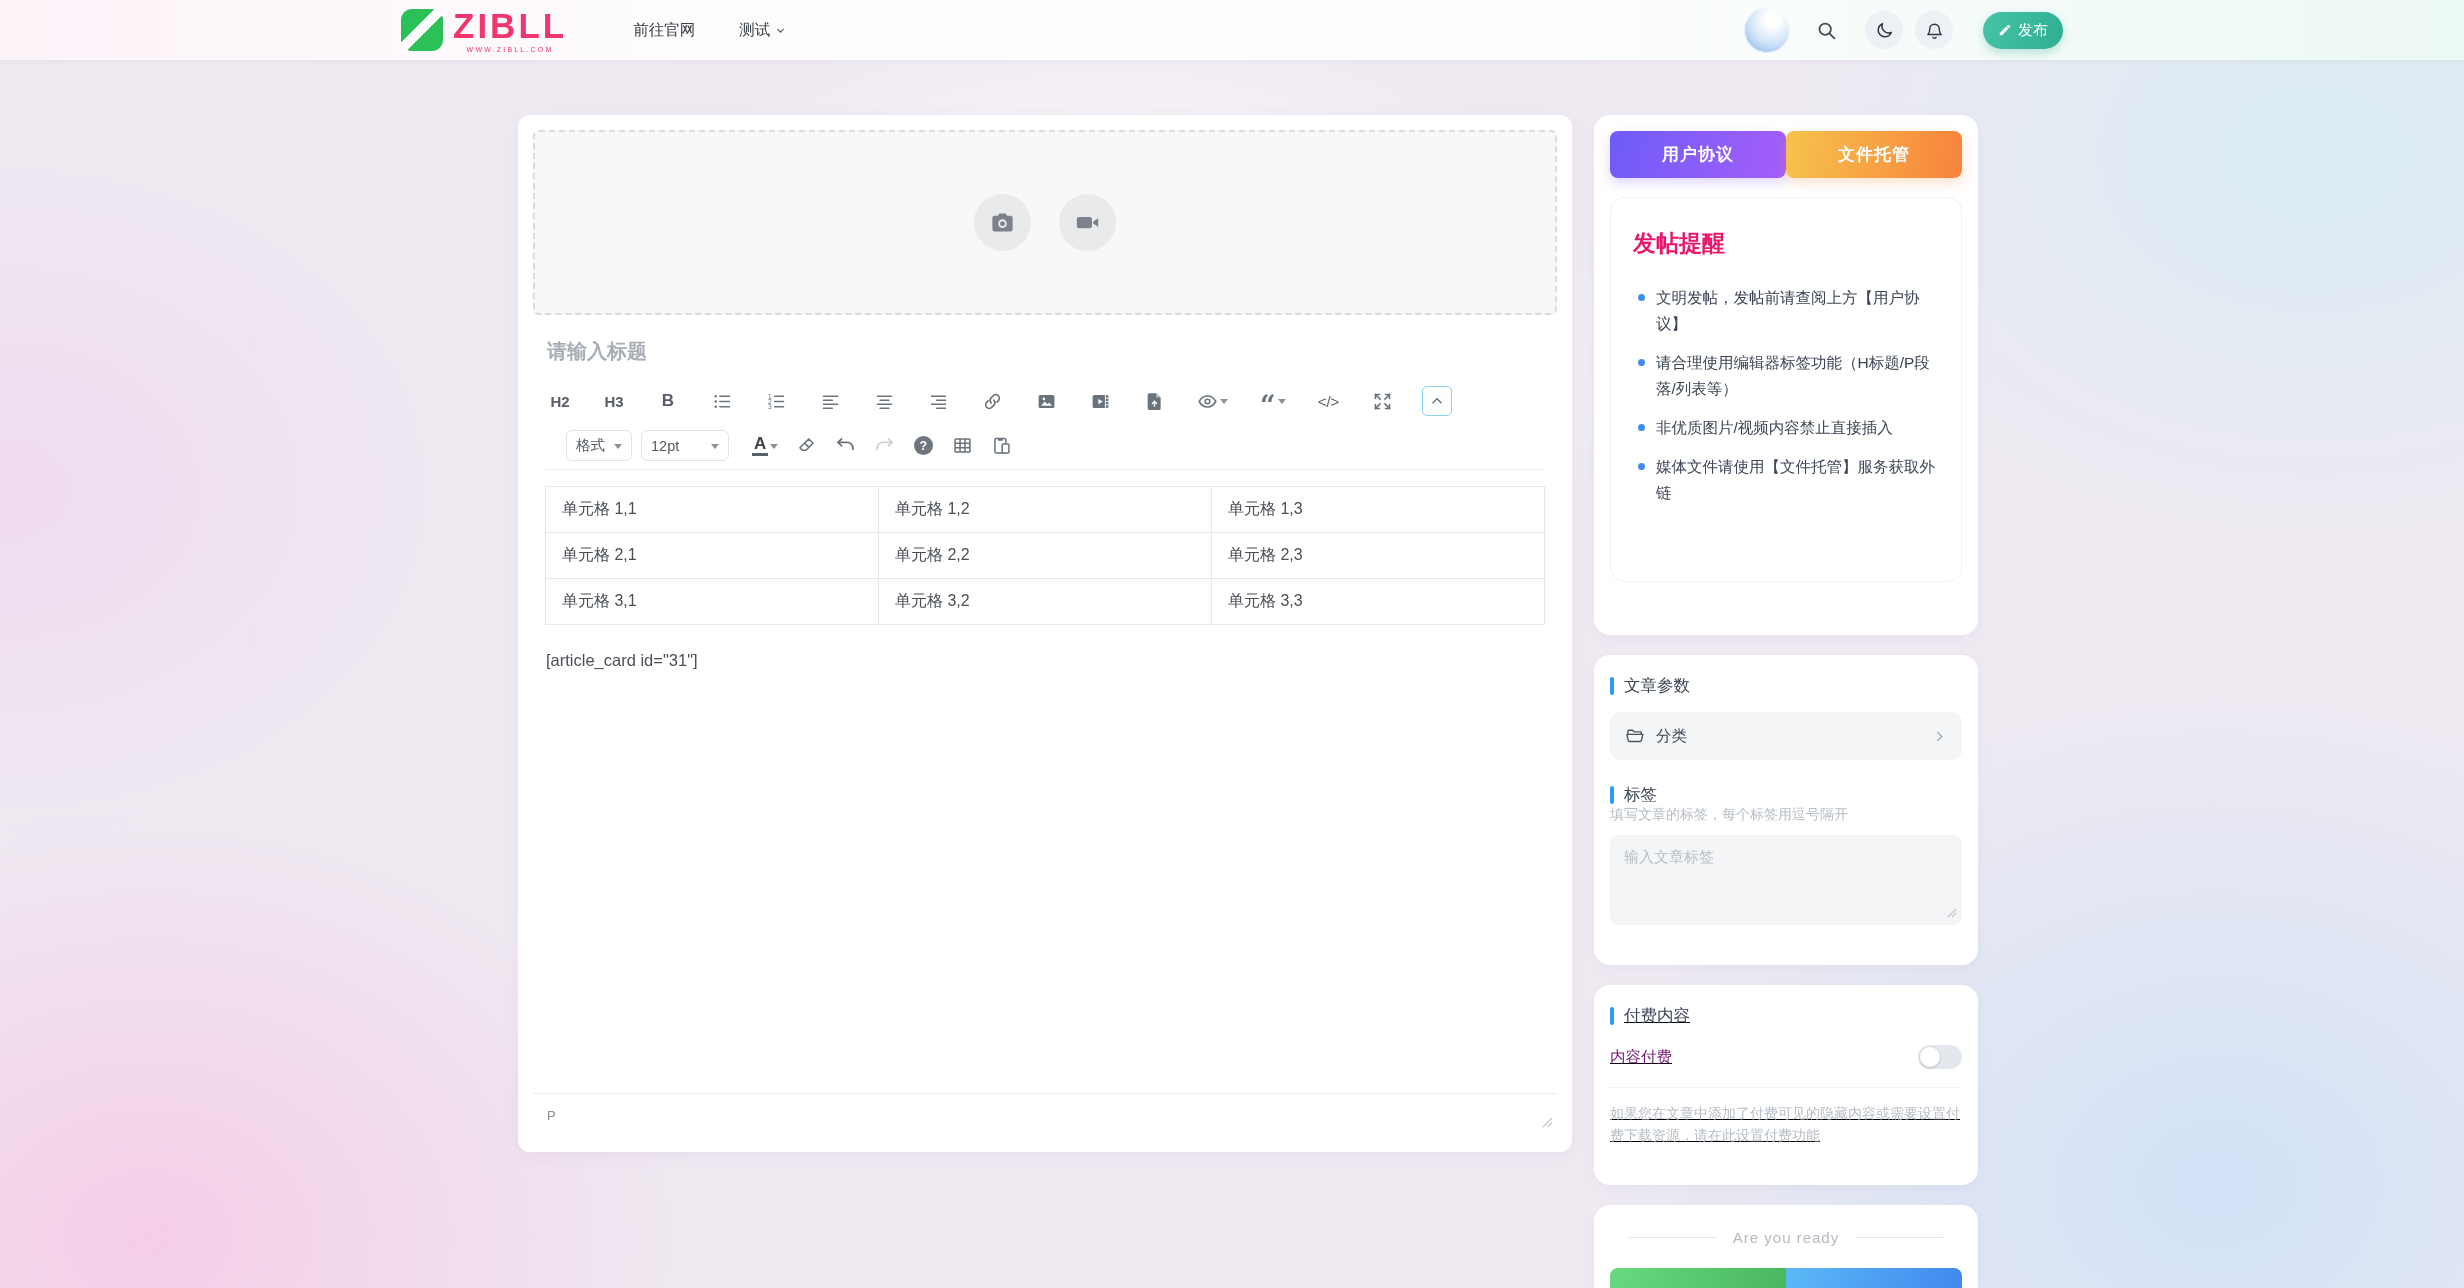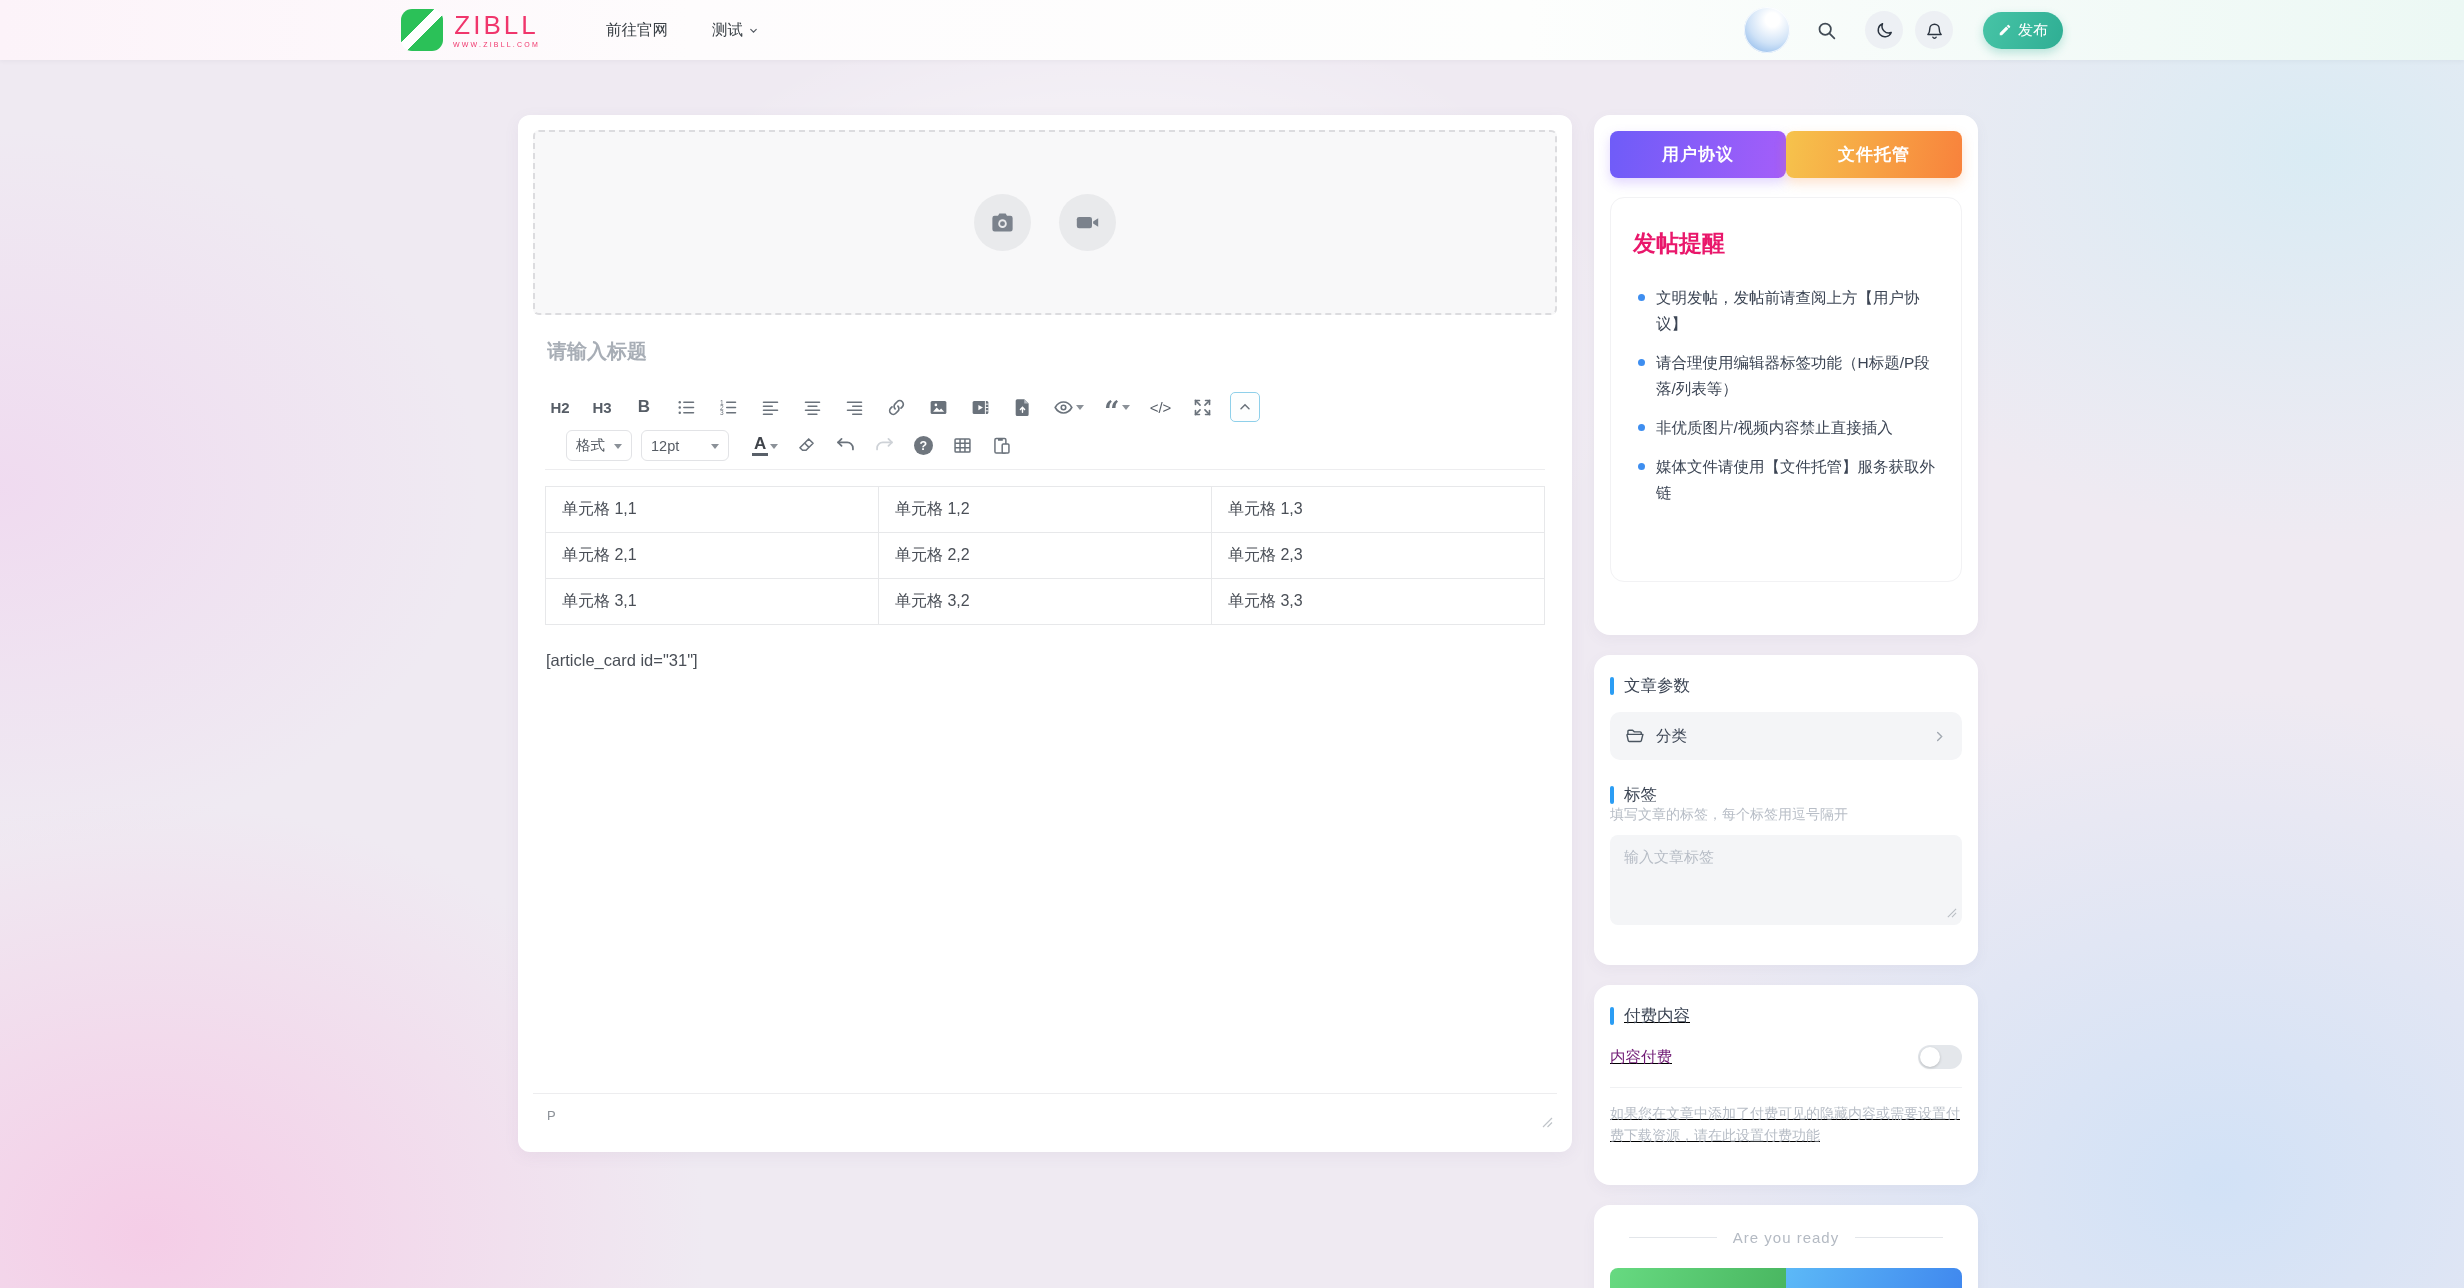--- a/index.html
+++ b/index.html
@@ -17,21 +17,21 @@
   }
   
   .header { position:absolute; top:0; left:0; right:0; height:60px; z-index:5;
     background:linear-gradient(90deg,#fcf3f9 0%,#fefcfd 28%,#fdfefd 62%,#ecf8f4 100%);
     box-shadow:0 1px 5px rgba(40,40,60,.05); }
   .header-inner { width:1662px; height:100%; margin:0 auto; display:flex; align-items:center; }
   .logo { display:flex; align-items:center; gap:10px; cursor:pointer; }
   .logo-mark { width:42px; height:42px; border-radius:11px;
     background:linear-gradient(135deg,#2bc158 40%,#ffffff 40%,#ffffff 56%,#2bc158 56%); }
   .logo-txt { display:flex; flex-direction:column; align-items:center; }
-  .logo-name { font-size:26px; font-weight:normal; letter-spacing:3px; color:#f0366c; line-height:1; }
+  .logo-name { font-size:35px; font-weight:bold; letter-spacing:3px; color:#f0366c; line-height:1; }
   .logo-sub { font-size:7px; letter-spacing:2.2px; color:#f0366c; margin-top:3px; }
   .nav { margin-left:66px; display:flex; align-items:center; gap:44px; }
   .nav-item { font-size:15.5px; color:#3a4046; display:flex; align-items:center; gap:5px; cursor:pointer; }
   .right-cluster { margin-left:auto; display:flex; align-items:center; }
   .avatar { width:46px; height:46px; border-radius:50%; cursor:pointer;
     background:radial-gradient(circle at 62% 28%, #ffffff 0 16%, #e8f1fb 35%, #cfe2f7 55%, #9fc4ee 80%, #86b2e6);
     box-shadow:inset 0 0 0 1px rgba(255,255,255,.8); }
   .icon-btn { display:flex; align-items:center; justify-content:center; cursor:pointer; }
   .search-btn { margin-left:26px; }
   .round-btn { width:38px; height:38px; border-radius:50%; background:#edf0f4; }
@@ -47,21 +47,21 @@
   .upload-area { height:185px; flex:none; border:2px dashed #dcdcdf; border-radius:6px; background:#f8f8f9;
     display:flex; align-items:center; justify-content:center; gap:28px; }
   .circle-btn { width:57px; height:57px; border-radius:50%; background:#e9eaec;
     display:flex; align-items:center; justify-content:center; cursor:pointer; }
   .title-row { margin:0 12px; padding:25px 2px 17px; }
   .title-input { width:100%; border:none; outline:none; font-size:20px; font-weight:bold;
     color:#4a4f57; background:transparent; font-family:inherit; }
   .title-input::placeholder { color:#a8aeb6; }
   
   .toolbar { margin:0 12px; display:flex; align-items:center; }
-  .tb1 { height:42px; gap:12px;align-items:flex-end; }
+  .tb1 { height:42px; gap:24px; }
   .tb2 { height:48px; gap:9px; border-bottom:1px solid #ededef;padding-left:21px; }
   .tbtn { min-width:30px; height:30px; padding:0 4px; border-radius:5px; display:flex;
     align-items:center; justify-content:center; cursor:pointer; color:#565d66; gap:2px; }
   .tbtn-txt { font-size:15px; font-weight:bold; color:#565d66; }
   .ti { width:21px; height:21px; display:block; }
   .quote-glyph { font-family:"DejaVu Serif","Liberation Serif",serif; font-size:27px; line-height:14px;
     color:#6a727b; font-weight:bold; padding-top:10px; }
   .caret { width:0; height:0; border:4px solid transparent; border-top:5px solid #8b9198; margin-top:5px; }
   .collapse-btn { border:1.5px solid #8fd0ea; background:#fdfefe; }
   .dd-box { height:31px; border:1px solid #e2e3e6; border-radius:6px; display:flex; align-items:center;

